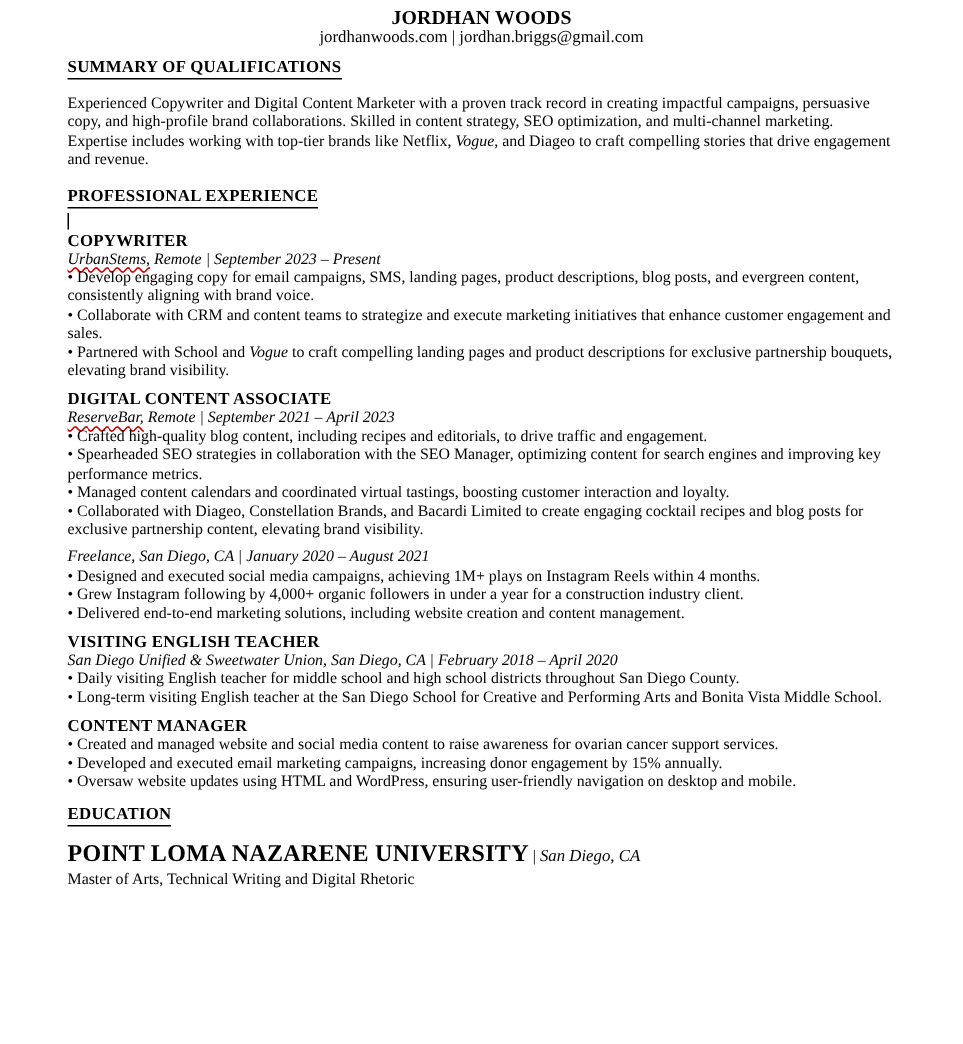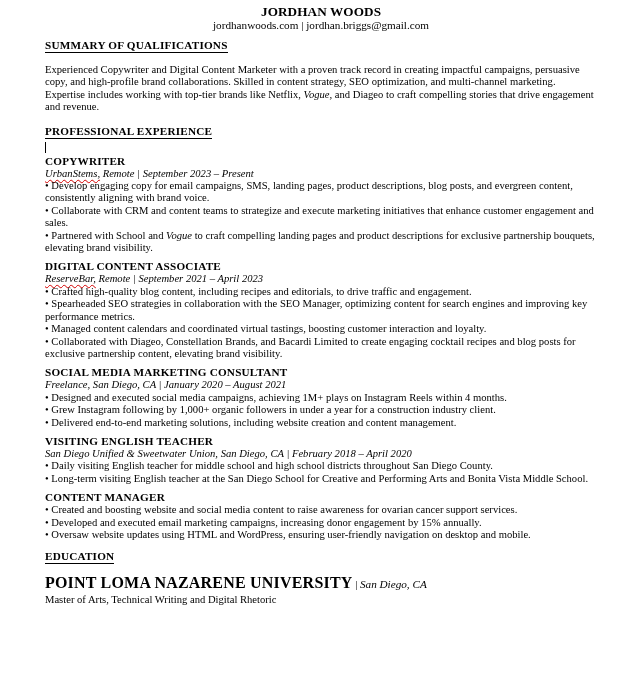--- a/index.html
+++ b/index.html
@@ -132,39 +132,38 @@
       <div class="job-title">DIGITAL CONTENT ASSOCIATE</div>
       <div class="job-meta"><span class="spell">ReserveBar,</span><span> Remote | September 2021 – April 2023</span></div>
       <div class="bullet">• Crafted high-quality blog content, including recipes and editorials, to drive traffic and engagement.</div>
       <div class="bullet">• Spearheaded SEO strategies in collaboration with the SEO Manager, optimizing content for search engines and improving key performance metrics.</div>
       <div class="bullet">• Managed content calendars and coordinated virtual tastings, boosting customer interaction and loyalty.</div>
       <div class="bullet">• Collaborated with Diageo, Constellation Brands, and Bacardi Limited to create engaging cocktail recipes and blog posts for exclusive partnership content, elevating brand visibility.</div>
     </div>
 
     
     <div class="job">
-      <div class="job-title">SOCIAL MEDIA MARKETING CONSULTANT</div>
       <div class="job-meta">Freelance, San Diego, CA | January 2020 – August 2021</div>
       <div class="bullet">• Designed and executed social media campaigns, achieving 1M+ plays on Instagram Reels within 4 months.</div>
-      <div class="bullet">• Grew Instagram following by 1,000+ organic followers in under a year for a construction industry client.</div>
+      <div class="bullet">• Grew Instagram following by 4,000+ organic followers in under a year for a construction industry client.</div>
       <div class="bullet">• Delivered end-to-end marketing solutions, including website creation and content management.</div>
     </div>
 
     
     <div class="job">
       <div class="job-title">VISITING ENGLISH TEACHER</div>
       <div class="job-meta">San Diego Unified &amp; Sweetwater Union, San Diego, CA | February 2018 – April 2020</div>
       <div class="bullet">• Daily visiting English teacher for middle school and high school districts throughout San Diego County.</div>
       <div class="bullet">• Long-term visiting English teacher at the San Diego School for Creative and Performing Arts and Bonita Vista Middle School.</div>
     </div>
 
     
     <div class="job">
       <div class="job-title">CONTENT MANAGER</div>
-      <div class="bullet">• Created and boosting website and social media content to raise awareness for ovarian cancer support services.</div>
+      <div class="bullet">• Created and managed website and social media content to raise awareness for ovarian cancer support services.</div>
       <div class="bullet">• Developed and executed email marketing campaigns, increasing donor engagement by 15% annually.</div>
       <div class="bullet">• Oversaw website updates using HTML and WordPress, ensuring user-friendly navigation on desktop and mobile.</div>
     </div>
   </div>
 
   <div class="sec-edu">
     <div class="section-heading">EDUCATION</div>
 
     <div class="edu-entry">
       <div><span class="school">POINT LOMA NAZARENE UNIVERSITY</span><span class="sep"> | </span><span class="loc">San Diego, CA</span></div>

